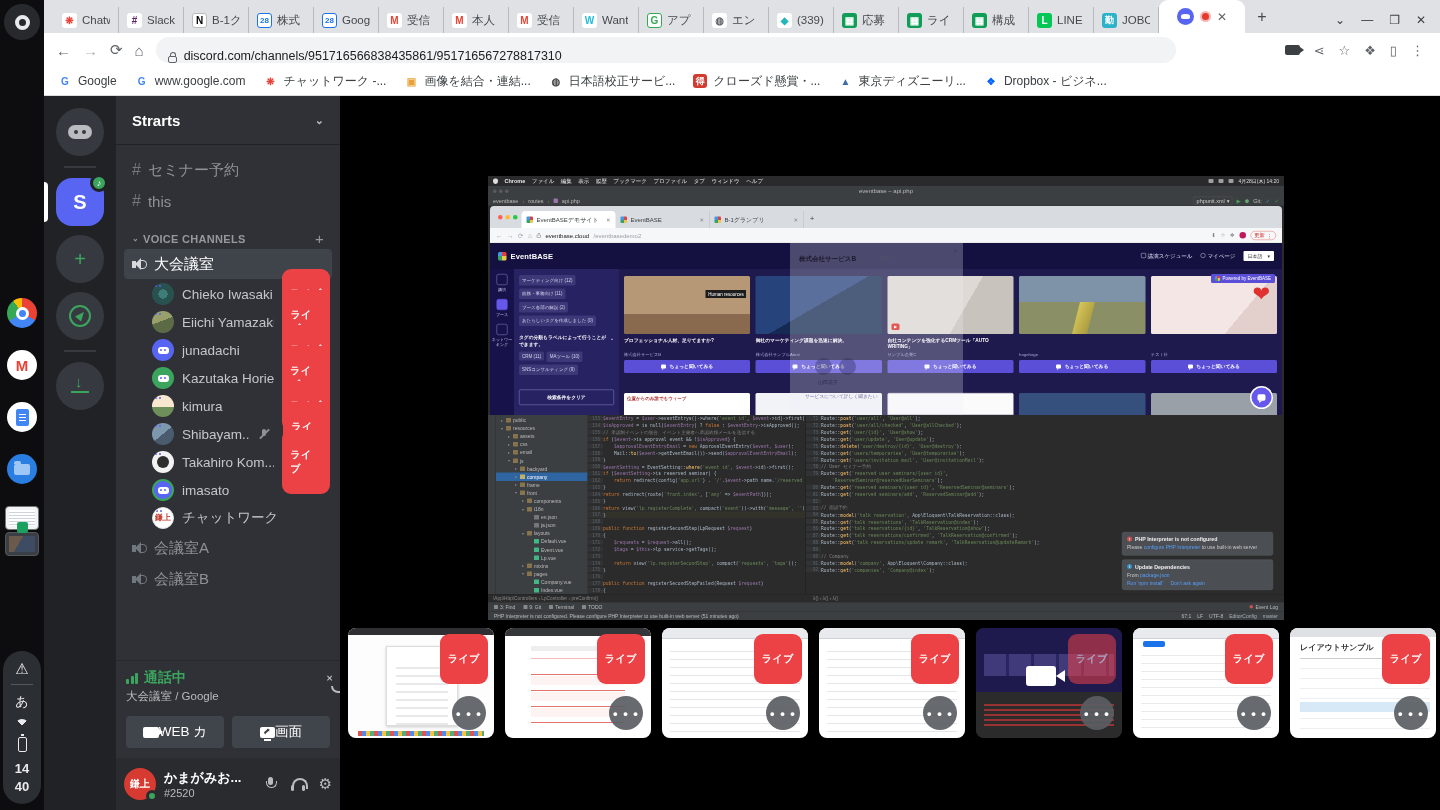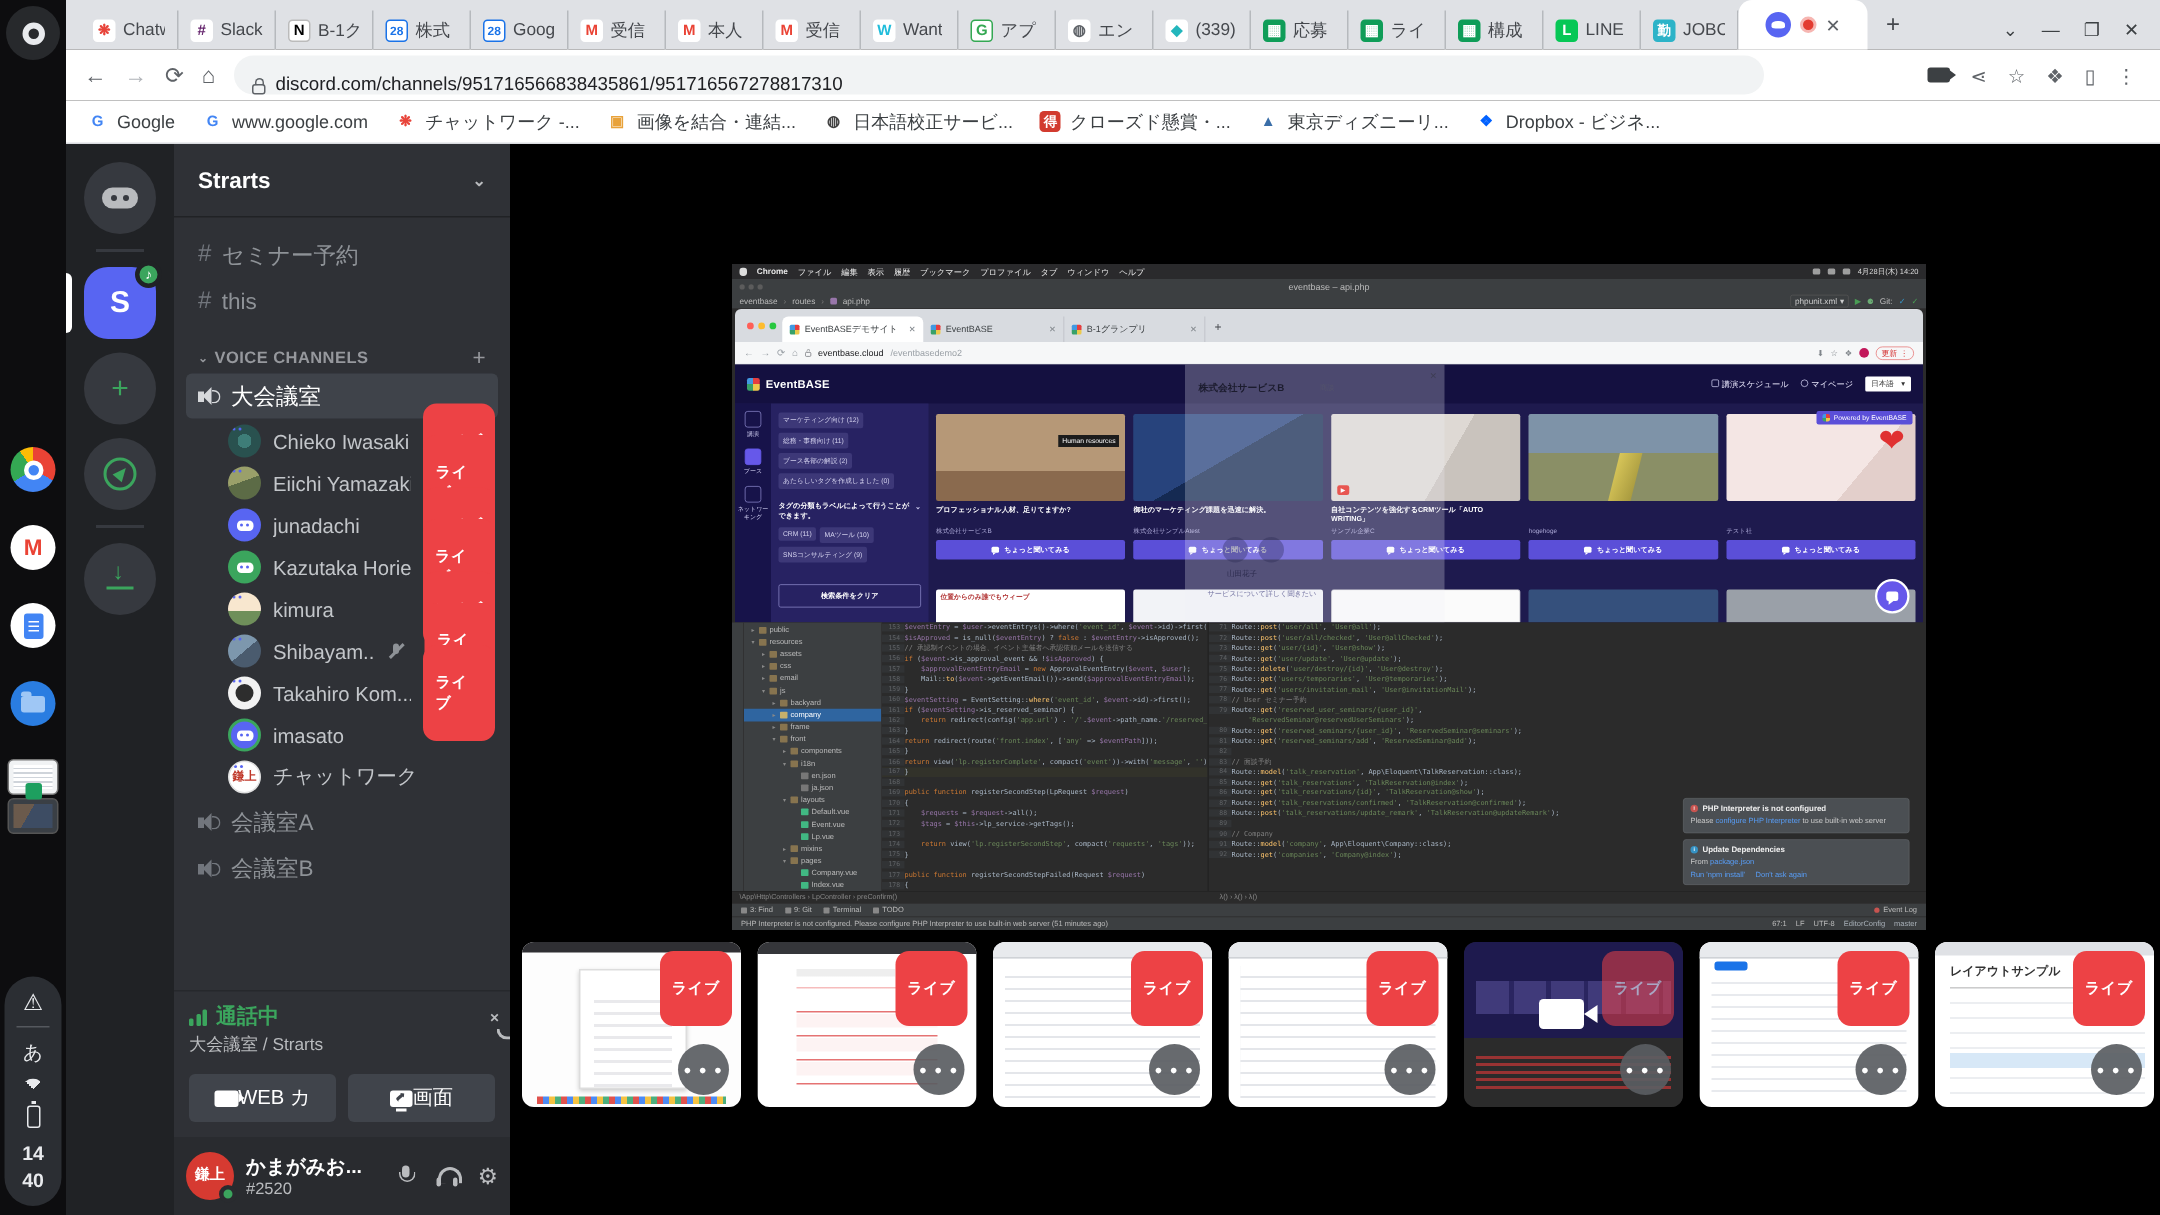--- a/index.html
+++ b/index.html
@@ -693,21 +693,21 @@
         <div class="callpanel">
           <div class="callrow">
             <span class="sigbars">
                 <i style="height:5px"></i>
                 <i style="height:8px"></i>
                 <i style="height:11px"></i>
               </span>
             <span class="callstat">通話中</span>
             <span class="hangup"><span class="phone"></span></span>
           </div>
-          <div class="callloc">大会議室 / Strarts</div>
+          <div class="callloc">大会議室 / Google</div>
         </div>
         <div class="callbtns">
           <div class="cbtn2">
               <span class="camico"></span>
               <span>WEB カ</span>
             </div>
           <div class="cbtn2">
               <span class="scrico"></span>
               <span>画面</span>
             </div>

